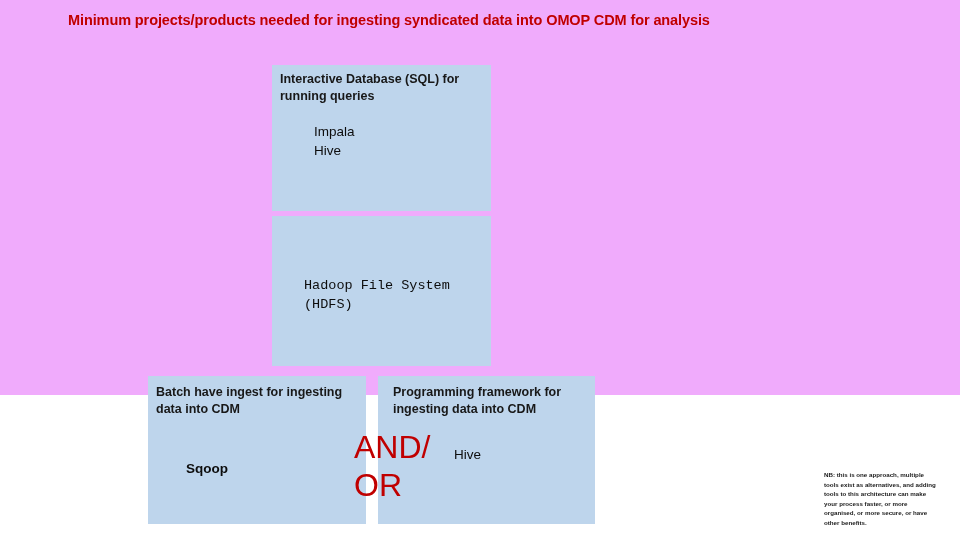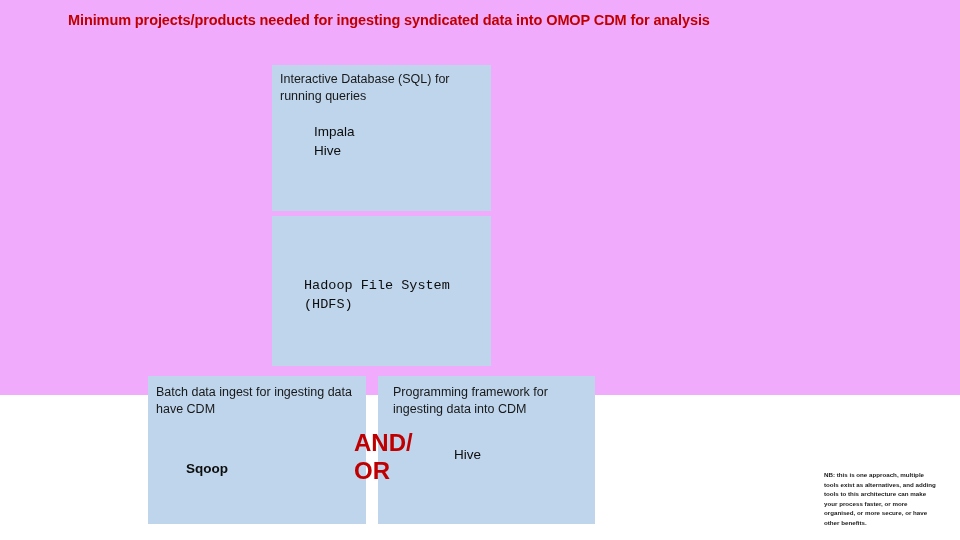--- a/index.html
+++ b/index.html
@@ -35,21 +35,21 @@
   .block {
     position: absolute;
     background: #bed5ec;
     box-sizing: border-box;
   }
   .block-heading {
     position: absolute;
     font-size: 12.5px;
     color: #181818;
     line-height: 1.35;
-    font-weight: normal;
+    font-weight: bold;
   }
   .block-item {
     position: absolute;
     font-size: 13.5px;
     color: #0d0d0d;
     line-height: 1.4;
     font-weight: normal;
   }
   
   #block-sql {
@@ -114,24 +114,24 @@
   #block-framework .block-item {
     left: 76px;
     top: 70px;
   }
   
   #and-or {
     position: absolute;
     left: 354px;
     top: 429px;
     width: 76px;
-    font-size: 24px;
+    font-size: 32px;
     color: #c00000;
     line-height: 1.18;
-    font-weight: bold;
+    font-weight: normal;
   }
   #and-or span {
     display: block;
   }
   
   #footnote {
     position: absolute;
     left: 824px;
     top: 470px;
     width: 116px;
@@ -152,21 +152,21 @@
     <div class="block-heading">Interactive Database (SQL) for running queries</div>
     <div class="block-item" style="white-space: pre-line;">Impala
 Hive</div>
   </div>
 
   <div class="block" id="block-storage">
     <div class="block-item">Hadoop File System (HDFS)</div>
   </div>
 
   <div class="block" id="block-batch">
-    <div class="block-heading">Batch data ingest for ingesting data have CDM</div>
+    <div class="block-heading">Batch have ingest for ingesting data into CDM</div>
     <div class="block-item">Sqoop</div>
   </div>
 
   <div class="block" id="block-framework">
     <div class="block-heading">Programming framework for ingesting data into CDM</div>
     <div class="block-item">Hive</div>
   </div>
 
   <div id="and-or">
     <span>AND/</span>

